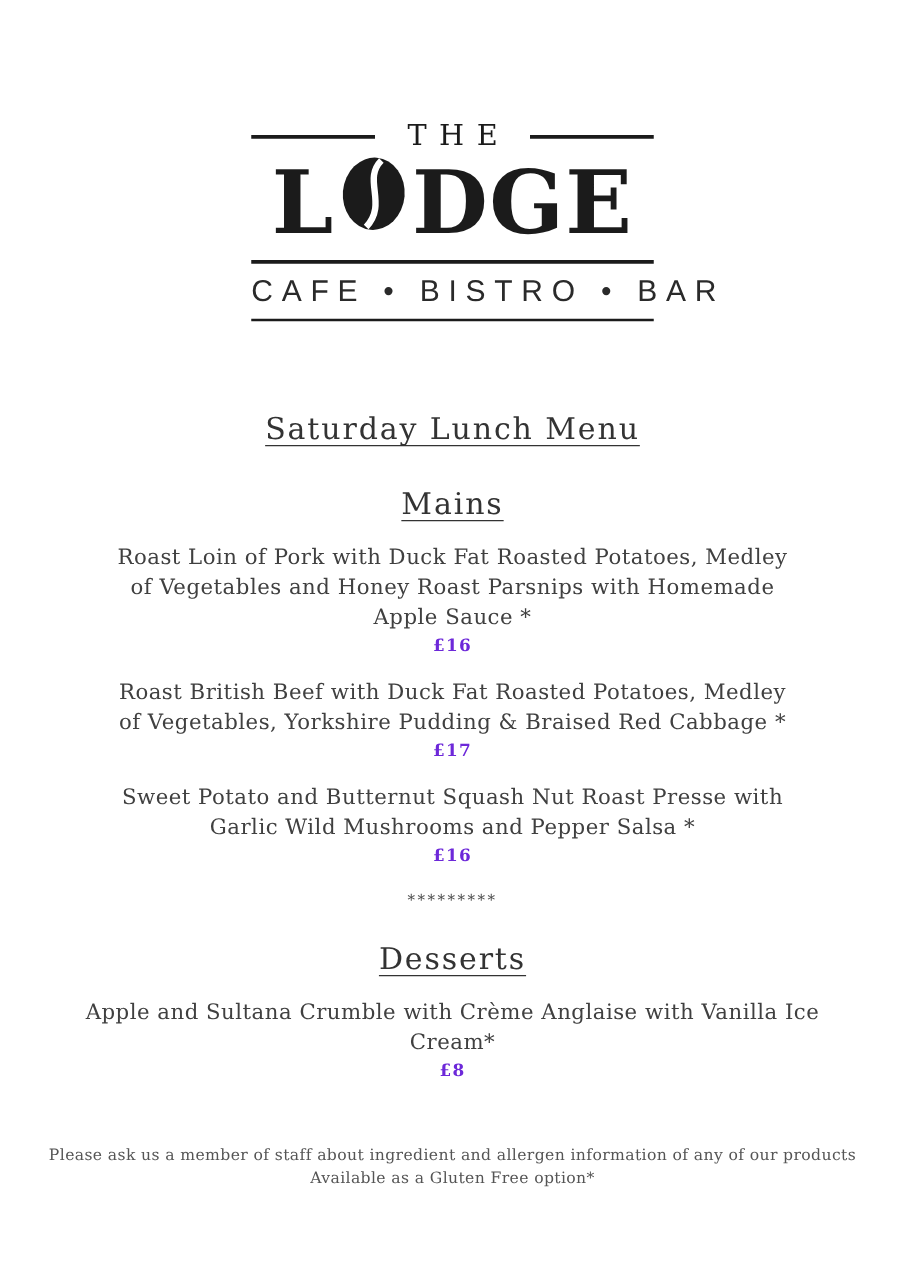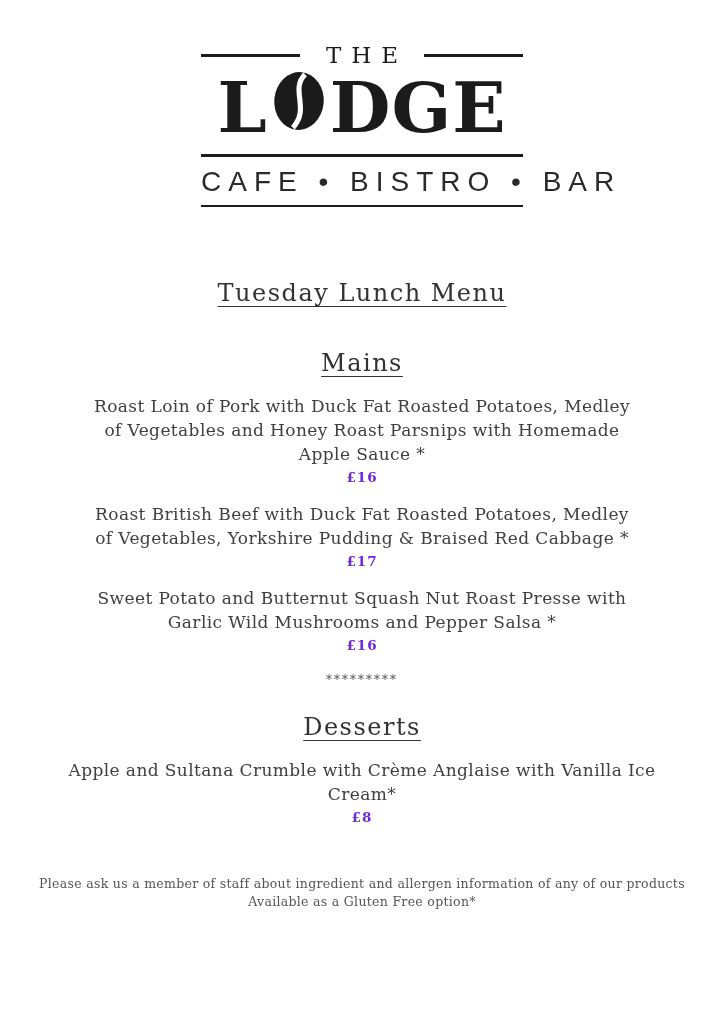--- a/index.html
+++ b/index.html
@@ -11,21 +11,21 @@
     width: 724px;
     height: 1024px;
     overflow: hidden;
     font-family: "DejaVu Serif", serif;
     color: #1b1b1b;
   }
   .page {
     width: 724px;
     height: 1024px;
     box-sizing: border-box;
-    padding-top: 42px;
+    padding-top: 96px;
     text-align: center;
   }
 
   
   .logo {
     width: 322px;
     margin: 0 auto;
   }
   .logo-the-row {
     display: flex;
@@ -62,21 +62,21 @@
     display: inline-block;
     margin: 0 3px 2px 3px;
   }
   .rule-thick {
     height: 3px;
     background: #1b1b1b;
     margin-top: 9px;
   }
   .logo-tagline {
     font-family: "Liberation Sans", sans-serif;
-    font-size: 28px;
+    font-size: 24px;
     letter-spacing: 7px;
     color: #2a2a2a;
     margin: 9px 0 7px 0;
     white-space: nowrap;
   }
   .rule-thin {
     height: 2px;
     background: #1b1b1b;
   }
 
@@ -85,21 +85,21 @@
     margin-top: 72px;
     font-size: 24px;
     font-weight: normal;
     letter-spacing: 1.5px;
     color: #333333;
     text-decoration: underline;
     text-decoration-thickness: 1px;
     text-underline-offset: 5px;
   }
   .section-heading {
-    margin-top: 42px;
+    margin-top: 32px;
     font-size: 24px;
     font-weight: normal;
     letter-spacing: 1.5px;
     color: #333333;
     text-decoration: underline;
     text-decoration-thickness: 1px;
     text-underline-offset: 5px;
   }
   .menu-item {
     margin-top: 17px;
@@ -164,21 +164,21 @@
           </g>
         </svg>
       </span>
       <span>DGE</span>
     </div>
     <div class="rule-thick"></div>
     <div class="logo-tagline">CAFE • BISTRO • BAR</div>
     <div class="rule-thin"></div>
   </div>
 
-  <div class="menu-title">Tuesday Lunch Menu</div>
+  <div class="menu-title">Saturday Lunch Menu</div>
 
   <div class="section mains">
     <div class="section-heading">Mains</div>
 
     <div class="menu-item">
       <div class="item-name">Roast Loin of Pork with Duck Fat Roasted Potatoes, Medley of Vegetables and Honey Roast Parsnips with Homemade Apple Sauce *</div>
       <div class="item-price">£16</div>
     </div>
 
     <div class="menu-item">

